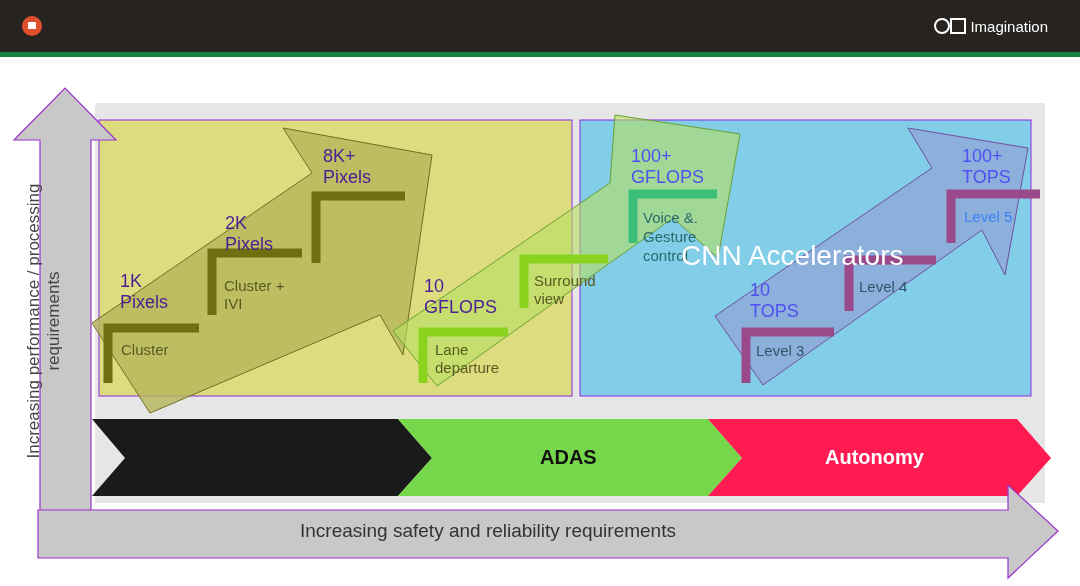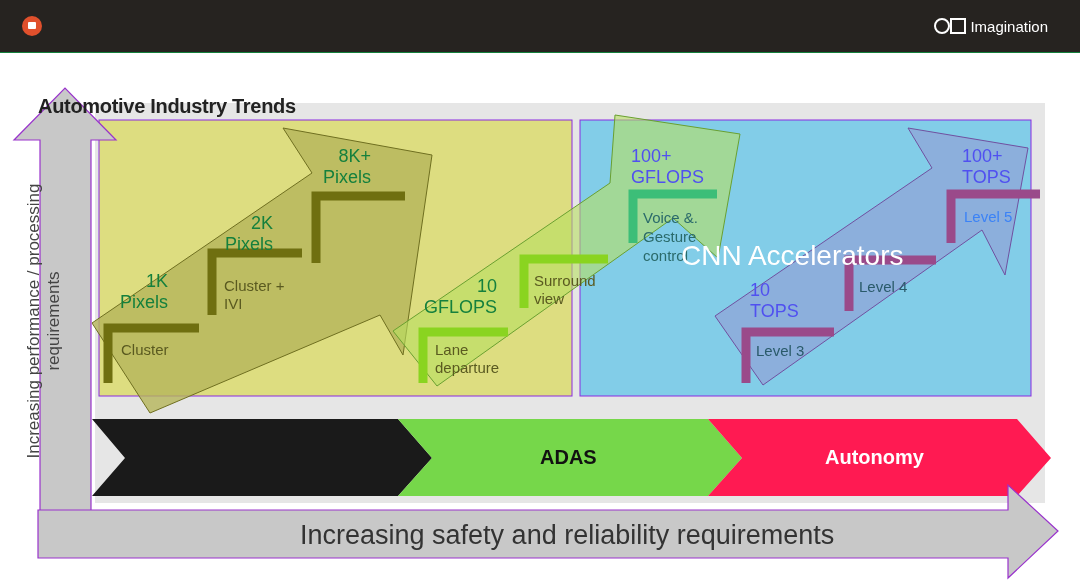--- a/index.html
+++ b/index.html
@@ -1,31 +1,31 @@
 <!DOCTYPE html>
 <html><head>
 <meta charset="utf-8">
 <style>
   html,body{margin:0;padding:0;}
   body{width:1080px;height:586px;position:relative;overflow:hidden;background:#ffffff;font-family:"Liberation Sans",sans-serif;}
-  .topbar{position:absolute;left:0;top:0;width:1080px;height:52px;background:#262320;border-bottom:1px solid #15803d;}
+  .topbar{position:absolute;left:0;top:0;width:1080px;height:52px;background:#262320;border-bottom:5px solid #15803d;}
   .app-icon{position:absolute;left:22px;top:16px;width:20px;height:20px;border-radius:50%;background:#e0502c;}
   .app-icon:after{content:"";position:absolute;left:6px;top:6px;width:8px;height:7px;background:#fff;border-radius:1px;}
   .brand{position:absolute;right:32px;top:15px;height:22px;display:flex;align-items:center;color:#fff;font-size:15px;}
   .brand .circ{width:12px;height:12px;border:2px solid #fff;border-radius:50%;margin-right:0px;}
   .brand .sq{width:12px;height:12px;border:2px solid #fff;margin-right:4px;}
   .slide{position:absolute;left:0;top:53px;width:1080px;height:533px;}
   .title{position:absolute;left:38px;top:42px;font-size:20px;font-weight:bold;color:#222;letter-spacing:-0.3px;}
   svg.main{position:absolute;left:0;top:0;}
   .lbl{position:absolute;font-size:15px;color:#5a5a20;line-height:18px;}
-  .val-pink{position:absolute;font-size:18px;color:#15803d;line-height:21px;text-align:right;}
+  .val-pink{position:absolute;font-size:18px;color:#4c1d95;line-height:21px;}
   .val-blue{position:absolute;font-size:18px;color:#5050f0;line-height:21px;}
   .big{position:absolute;font-size:28px;color:#ffffff;white-space:nowrap;}
   .seg{position:absolute;font-size:20px;font-weight:bold;white-space:nowrap;}
-  .xaxis{position:absolute;left:300px;top:467px;font-size:27px;color:#333;white-space:nowrap;}
+  .xaxis{position:absolute;left:300px;top:467px;font-size:19px;color:#333;white-space:nowrap;}
   .yaxis{position:absolute;left:-126px;top:248px;width:340px;text-align:center;transform:rotate(-90deg);font-size:17px;color:#444;line-height:20px;}
 </style>
 </head>
 <body>
 
 <div class="topbar">
   <div class="app-icon"></div>
   <div class="brand">
     <span class="circ"></span>
     <span class="sq"></span>
@@ -62,21 +62,20 @@
 
     <polygon points="92,366 398,366 432,405 398,443 92,443 125,405" fill="#1a1a1a"></polygon>
     <polygon points="398,366 708,366 742,405 708,443 398,443 432,405" fill="#76d74a"></polygon>
     <polygon points="708,366 1017,366 1051,405 1017,443 708,443 742,405" fill="#ff1a52"></polygon>
 
     <polygon points="40,460 40,87 14,87 65,35 116,87 91,87 91,460" fill="#c8c8c8" stroke="#9932cc" stroke-width="1.2"></polygon>
 
     <polygon points="38,457 1008,457 1008,432 1058,478 1008,525 1008,505 38,505" fill="#c8c8c8" stroke="#9932cc" stroke-width="1.2"></polygon>
   </svg>
 
-  <div class="title">Automotive Industry Trends</div>
 
   <div class="val-pink" style="left:120px;top:218px;white-space:pre">1K
 Pixels</div>
   <div class="lbl" style="left:121px;top:288px;white-space:pre">Cluster</div>
   <div class="val-pink" style="left:225px;top:160px;white-space:pre">2K
 Pixels</div>
   <div class="lbl" style="left:224px;top:224px;white-space:pre">Cluster +
 IVI</div>
   <div class="val-pink" style="left:323px;top:93px;white-space:pre">8K+
 Pixels</div>

